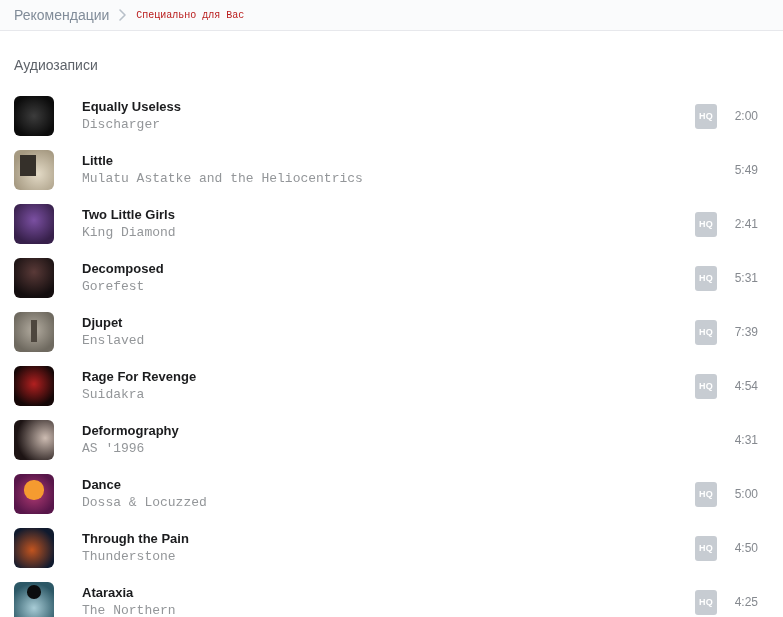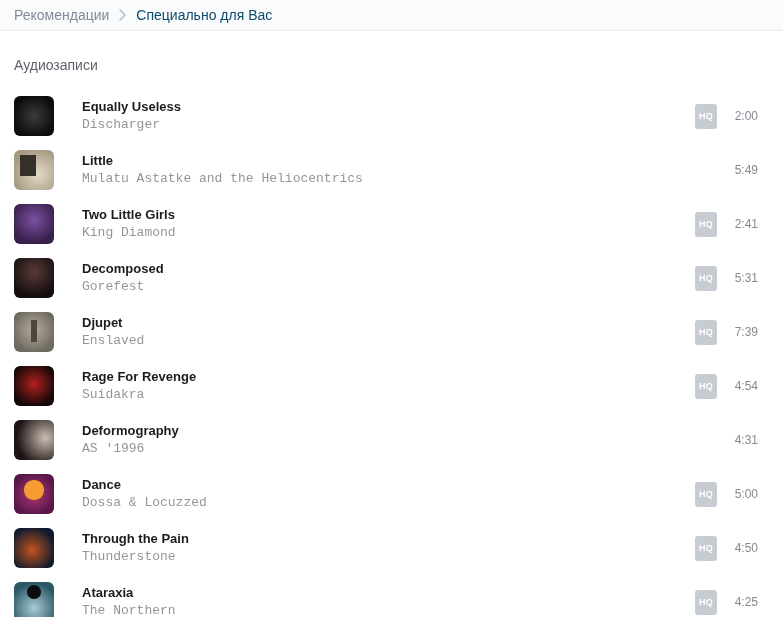--- a/index.html
+++ b/index.html
@@ -16,21 +16,21 @@
   .crumb-bar {
     height: 31px;
     background: #fafbfc;
     border-bottom: 1px solid #e7e8ec;
     display: flex; align-items: center;
     padding-left: 14px;
     box-sizing: border-box;
   }
   .crumb-parent { color: #818c99; font-size: 14px; cursor: pointer; }
   .crumb-sep { display: inline-flex; margin: 0 9px; color: #b8c0c9; }
-  .crumb-current { color: #0c4a6e; font-size: 14px; }
+  .crumb-current { color: #b91c1c; font-size: 10px; font-family: Liberation Mono, monospace; }
 
   
   .section-title {
     margin: 26px 0 14px 14px;
     color: #5d6269;
     font-size: 14px;
   }
 
   
   .track-list { margin-top: 23px; }

